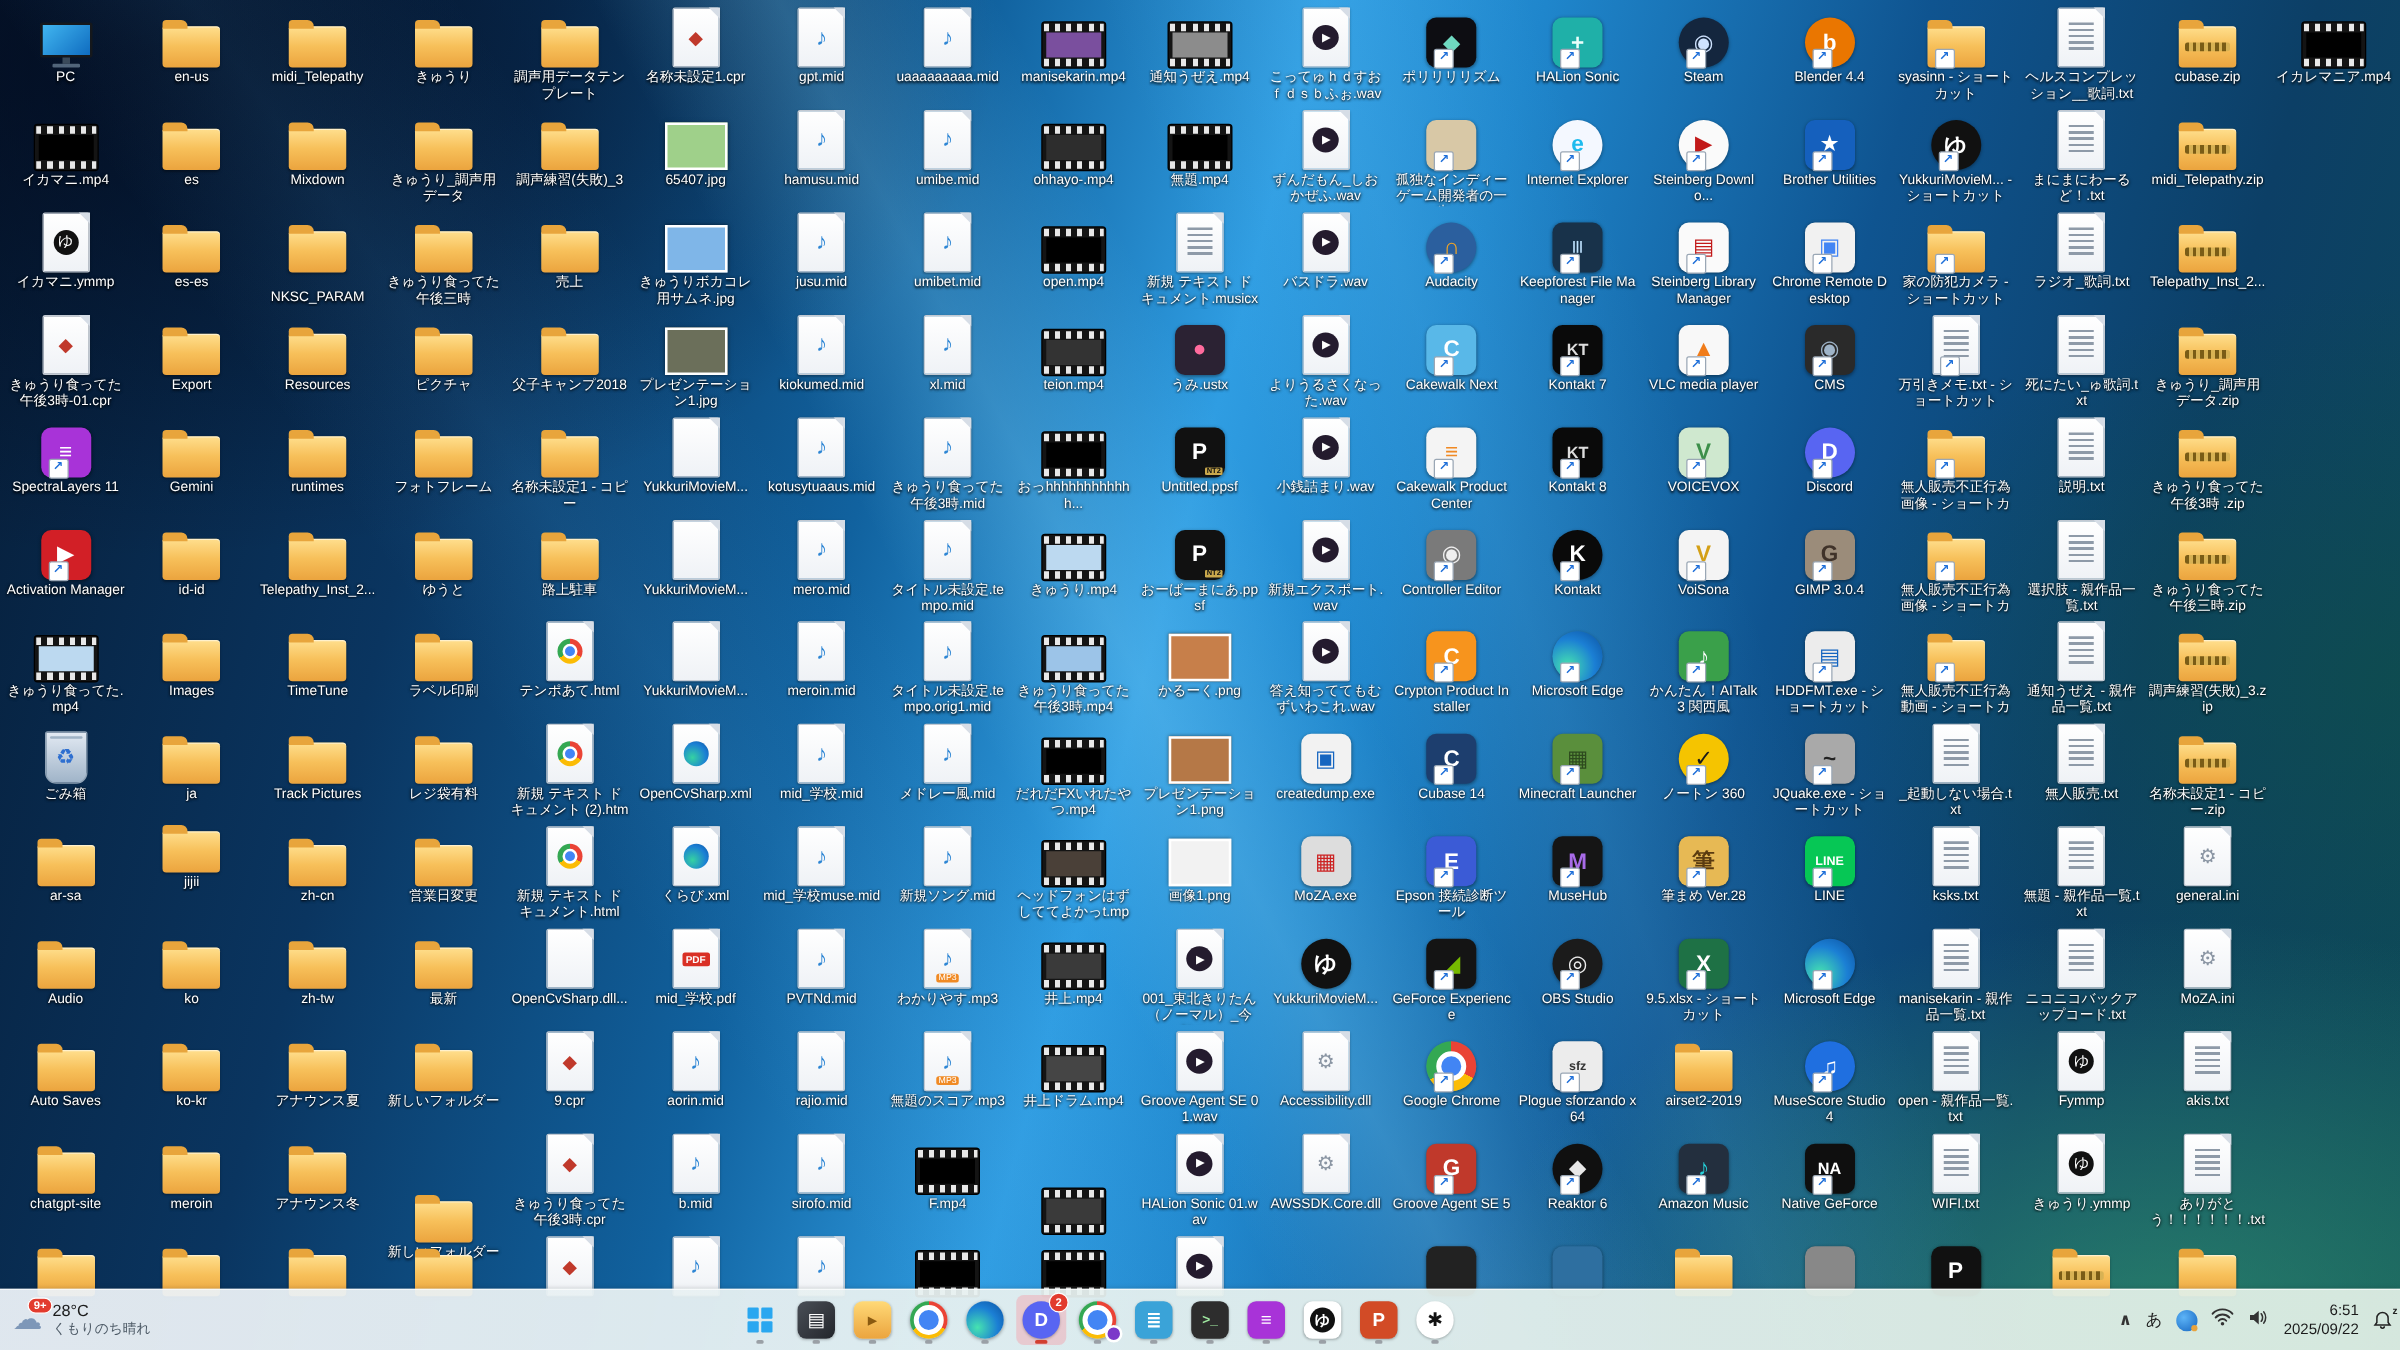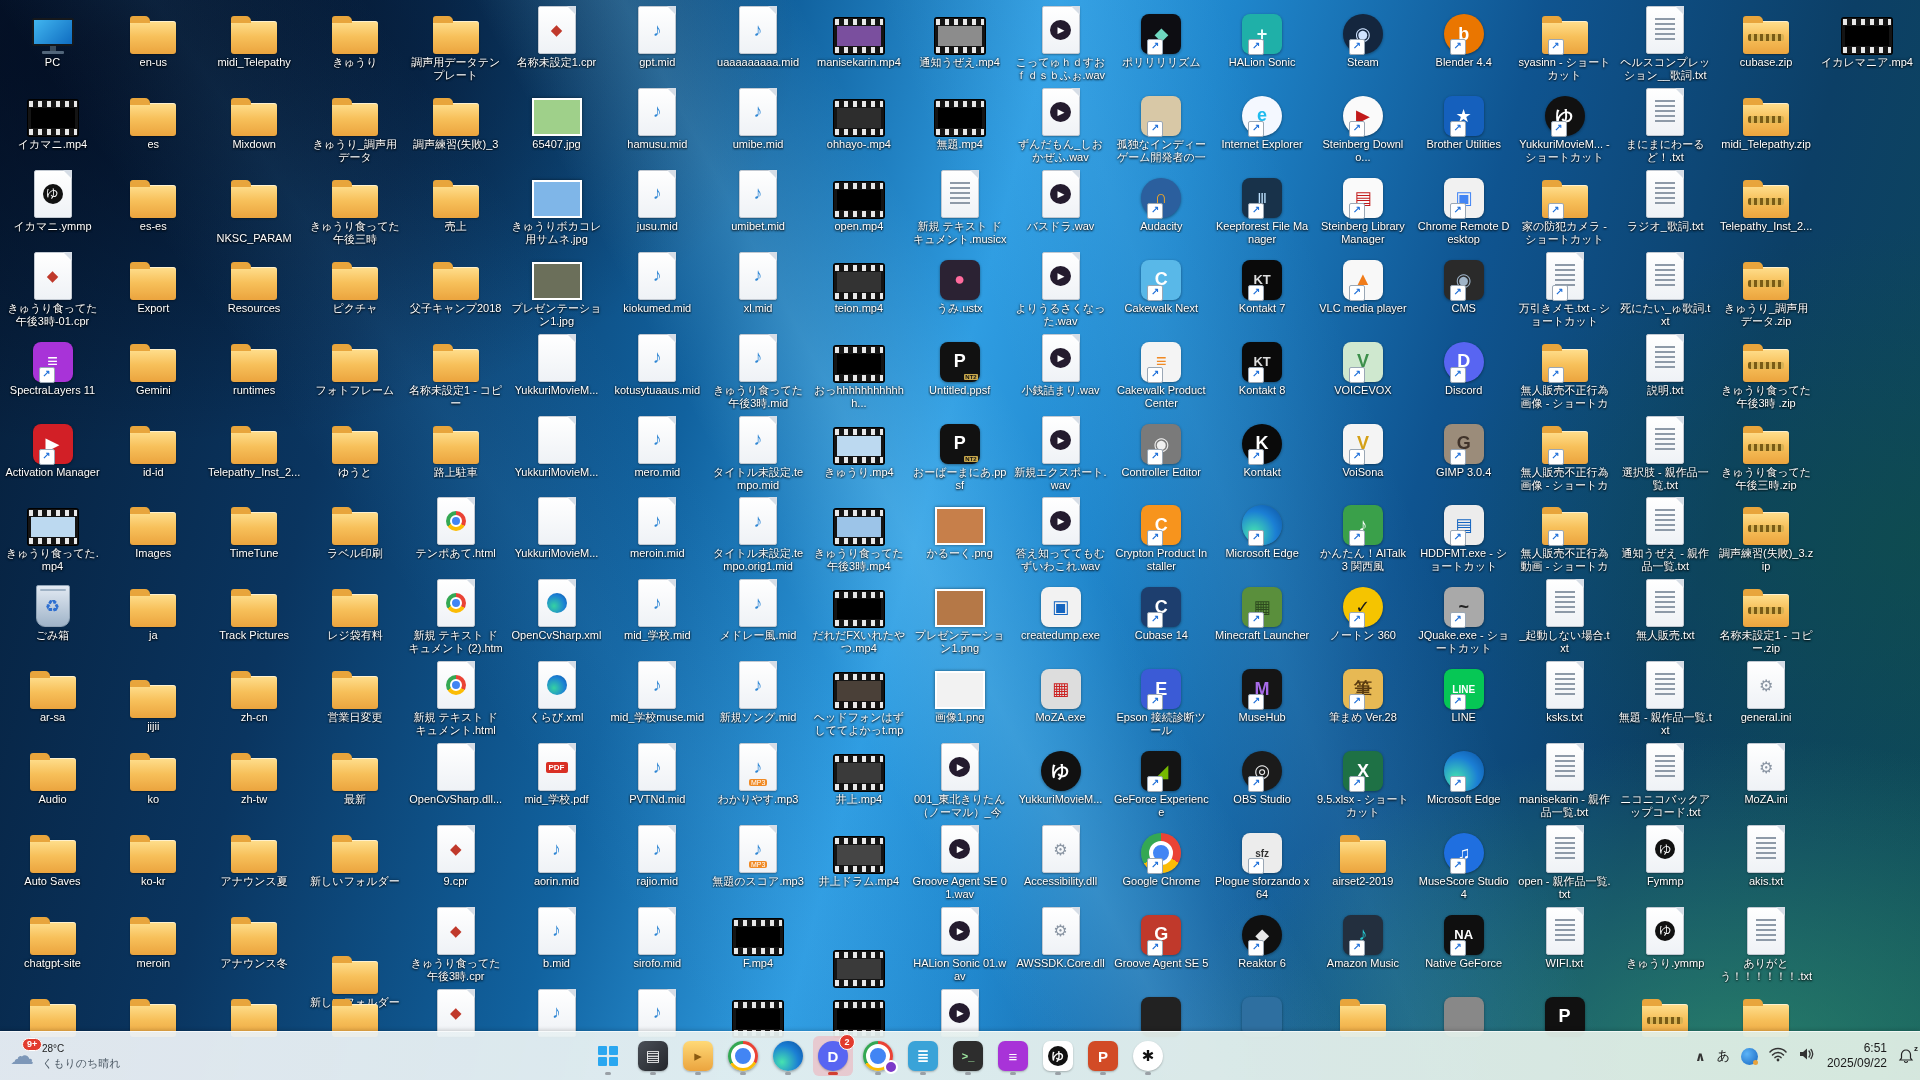--- a/index.html
+++ b/index.html
@@ -78,21 +78,21 @@
       color:#1e6fd9;font-size:10px;line-height:12px;text-align:center;font-weight:bold;}
   
   #taskbar{position:absolute;left:0;right:0;bottom:0;height:48px;z-index:10;
       background:linear-gradient(90deg,rgba(236,242,248,.94),rgba(224,239,229,.94));
       border-top:1px solid rgba(255,255,255,.65);box-shadow:0 -1px 4px rgba(0,0,0,.18);}
   .weather{position:absolute;left:10px;top:0;height:100%;display:flex;align-items:center;gap:8px;}
   .wcloud{position:relative;font-size:24px;color:#7d97b8;line-height:1;}
   .wbadge{position:absolute;top:-6px;left:12px;background:#e23b2e;color:#fff;font-size:9px;font-weight:bold;
       padding:1px 4px;border-radius:8px;border:1px solid #fff;}
   .wtxt{display:flex;flex-direction:column;line-height:15px;}
-  .wtemp{font-size:10px;color:#1c1c1c;}
+  .wtemp{font-size:13px;color:#1c1c1c;}
   .wdesc{font-size:11px;color:#4d5a66;}
   .tb-center{position:absolute;left:588px;top:0;height:100%;display:flex;align-items:center;gap:5px;}
   .tbapp{width:40px;height:40px;border-radius:6px;display:flex;align-items:center;justify-content:center;position:relative;}
   .tbapp::after{content:"";position:absolute;bottom:1px;left:50%;transform:translateX(-50%);width:6px;height:3px;border-radius:2px;background:#9aa0a6;}
   .tbapp.active{background:rgba(242,168,178,.5);}
   .tbapp.active::after{background:#d23f31;width:10px;}
   .tbi{width:30px;height:30px;border-radius:7px;display:flex;align-items:center;justify-content:center;font-weight:bold;font-size:15px;box-shadow:0 1px 2px rgba(0,0,0,.25);}
   .badge{position:absolute;top:-2px;right:-2px;background:#e23b2e;color:#fff;font-size:9px;font-weight:bold;
       min-width:14px;height:14px;border-radius:8px;display:flex;align-items:center;justify-content:center;border:1px solid #fff;}
   .pbadge{position:absolute;bottom:2px;right:0px;width:10px;height:10px;border-radius:50%;background:#7b39c9;border:2px solid #fff;}
@@ -245,21 +245,21 @@
         <div class="fold"></div>
       </div>
       <div class="lbl">Images</div>
     </div>
     <div class="cell" style="left: 104.8px; top: 579.3px;">
       <div class="ic">
         <div class="fold"></div>
       </div>
       <div class="lbl">ja</div>
     </div>
-    <div class="cell" style="left: 104.8px; top: 670px;">
+    <div class="cell" style="left: 104.8px; top: 641px; justify-content: center;">
       <div class="ic">
         <div class="fold"></div>
       </div>
       <div class="lbl">jijii</div>
     </div>
     <div class="cell" style="left: 104.8px; top: 743.1px;">
       <div class="ic">
         <div class="fold"></div>
       </div>
       <div class="lbl">ko</div>

